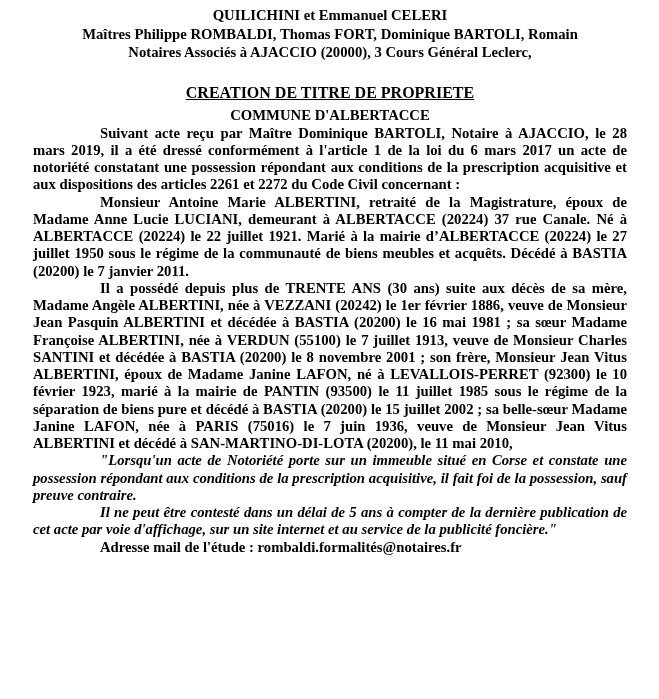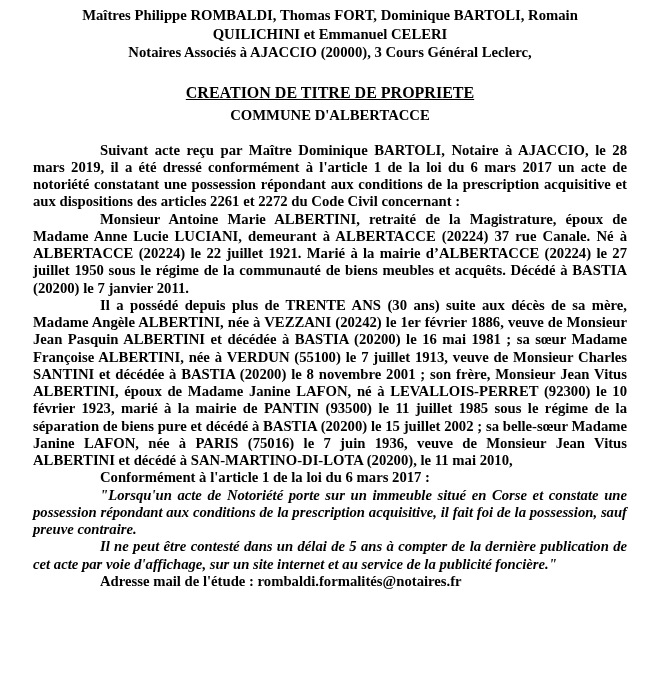--- a/index.html
+++ b/index.html
@@ -34,51 +34,49 @@
     margin-top: 22px;
     text-decoration: underline;
   }
   .doc-subtitle {
     text-align: center;
     font-size: 14.7px;
     line-height: 18.5px;
     margin-top: 4px;
   }
   .doc-body {
-    margin-top: 17px;
   }
   .doc-body p {
     margin: 0;
     font-size: 14.7px;
     line-height: 17.25px;
     text-align: justify;
     text-indent: 67px;
   }
   .doc-body p.italic {
     font-style: italic;
   }
 </style>
 </head>
 <body>
 
 <div class="doc">
 
   <div>
+    <div class="header-line">QUILICHINI et Emmanuel CELERI</div>
     <div class="header-line">Maîtres Philippe ROMBALDI, Thomas FORT, Dominique BARTOLI, Romain</div>
-    <div class="header-line">QUILICHINI et Emmanuel CELERI</div>
     <div class="header-line">Notaires Associés à AJACCIO (20000), 3 Cours Général Leclerc,</div>
   </div>
 
   <div class="doc-title">CREATION DE TITRE DE PROPRIETE</div>
 
   <div class="doc-subtitle">COMMUNE D'ALBERTACCE</div>
 
   <div class="doc-body">
     <p>Suivant acte reçu par Maître Dominique BARTOLI, Notaire à AJACCIO, le 28 mars 2019, il a été dressé conformément à l'article 1 de la loi du 6 mars 2017 un acte de notoriété constatant une possession répondant aux conditions de la prescription acquisitive et aux dispositions des articles 2261 et 2272 du Code Civil concernant&nbsp;:</p>
     <p>Monsieur Antoine Marie ALBERTINI, retraité de la Magistrature, époux de Madame Anne Lucie LUCIANI, demeurant à ALBERTACCE (20224) 37 rue Canale. Né à ALBERTACCE (20224) le 22 juillet 1921. Marié à la mairie d’ALBERTACCE (20224) le 27 juillet 1950 sous le régime de la communauté de biens meubles et acquêts. Décédé à BASTIA (20200) le 7 janvier 2011.</p>
     <p>Il a possédé depuis plus de TRENTE ANS (30 ans) suite aux décès de sa mère, Madame Angèle ALBERTINI, née à VEZZANI (20242) le 1er février 1886, veuve de Monsieur Jean Pasquin ALBERTINI et décédée à BASTIA (20200) le 16 mai 1981&nbsp;; sa sœur Madame Françoise ALBERTINI, née à VERDUN (55100) le 7 juillet 1913, veuve de Monsieur Charles SANTINI et décédée à BASTIA (20200) le 8 novembre 2001&nbsp;; son frère, Monsieur Jean Vitus ALBERTINI, époux de Madame Janine LAFON, né à LEVALLOIS-PERRET (92300) le 10 février 1923, marié à la mairie de PANTIN (93500) le 11 juillet 1985 sous le régime de la séparation de biens pure et décédé à BASTIA (20200) le 15 juillet 2002&nbsp;; sa belle-sœur Madame Janine LAFON, née à PARIS (75016) le 7 juin 1936, veuve de Monsieur Jean Vitus ALBERTINI et décédé à SAN-MARTINO-DI-LOTA (20200), le 11 mai 2010,</p>
-    <p>Conformément à l'article 1 de la loi du 6 mars 2017&nbsp;:</p>
     <p class="italic">"Lorsqu'un acte de Notoriété porte sur un immeuble situé en Corse et constate une possession répondant aux conditions de la prescription acquisitive, il fait foi de la possession, sauf preuve contraire.</p>
     <p class="italic">Il ne peut être contesté dans un délai de 5 ans à compter de la dernière publication de cet acte par voie d'affichage, sur un site internet et au service de la publicité foncière."</p>
     <p>Adresse mail de l'étude&nbsp;: rombaldi.formalités@notaires.fr</p>
   </div>
 
 </div>
 
 </body></html>

